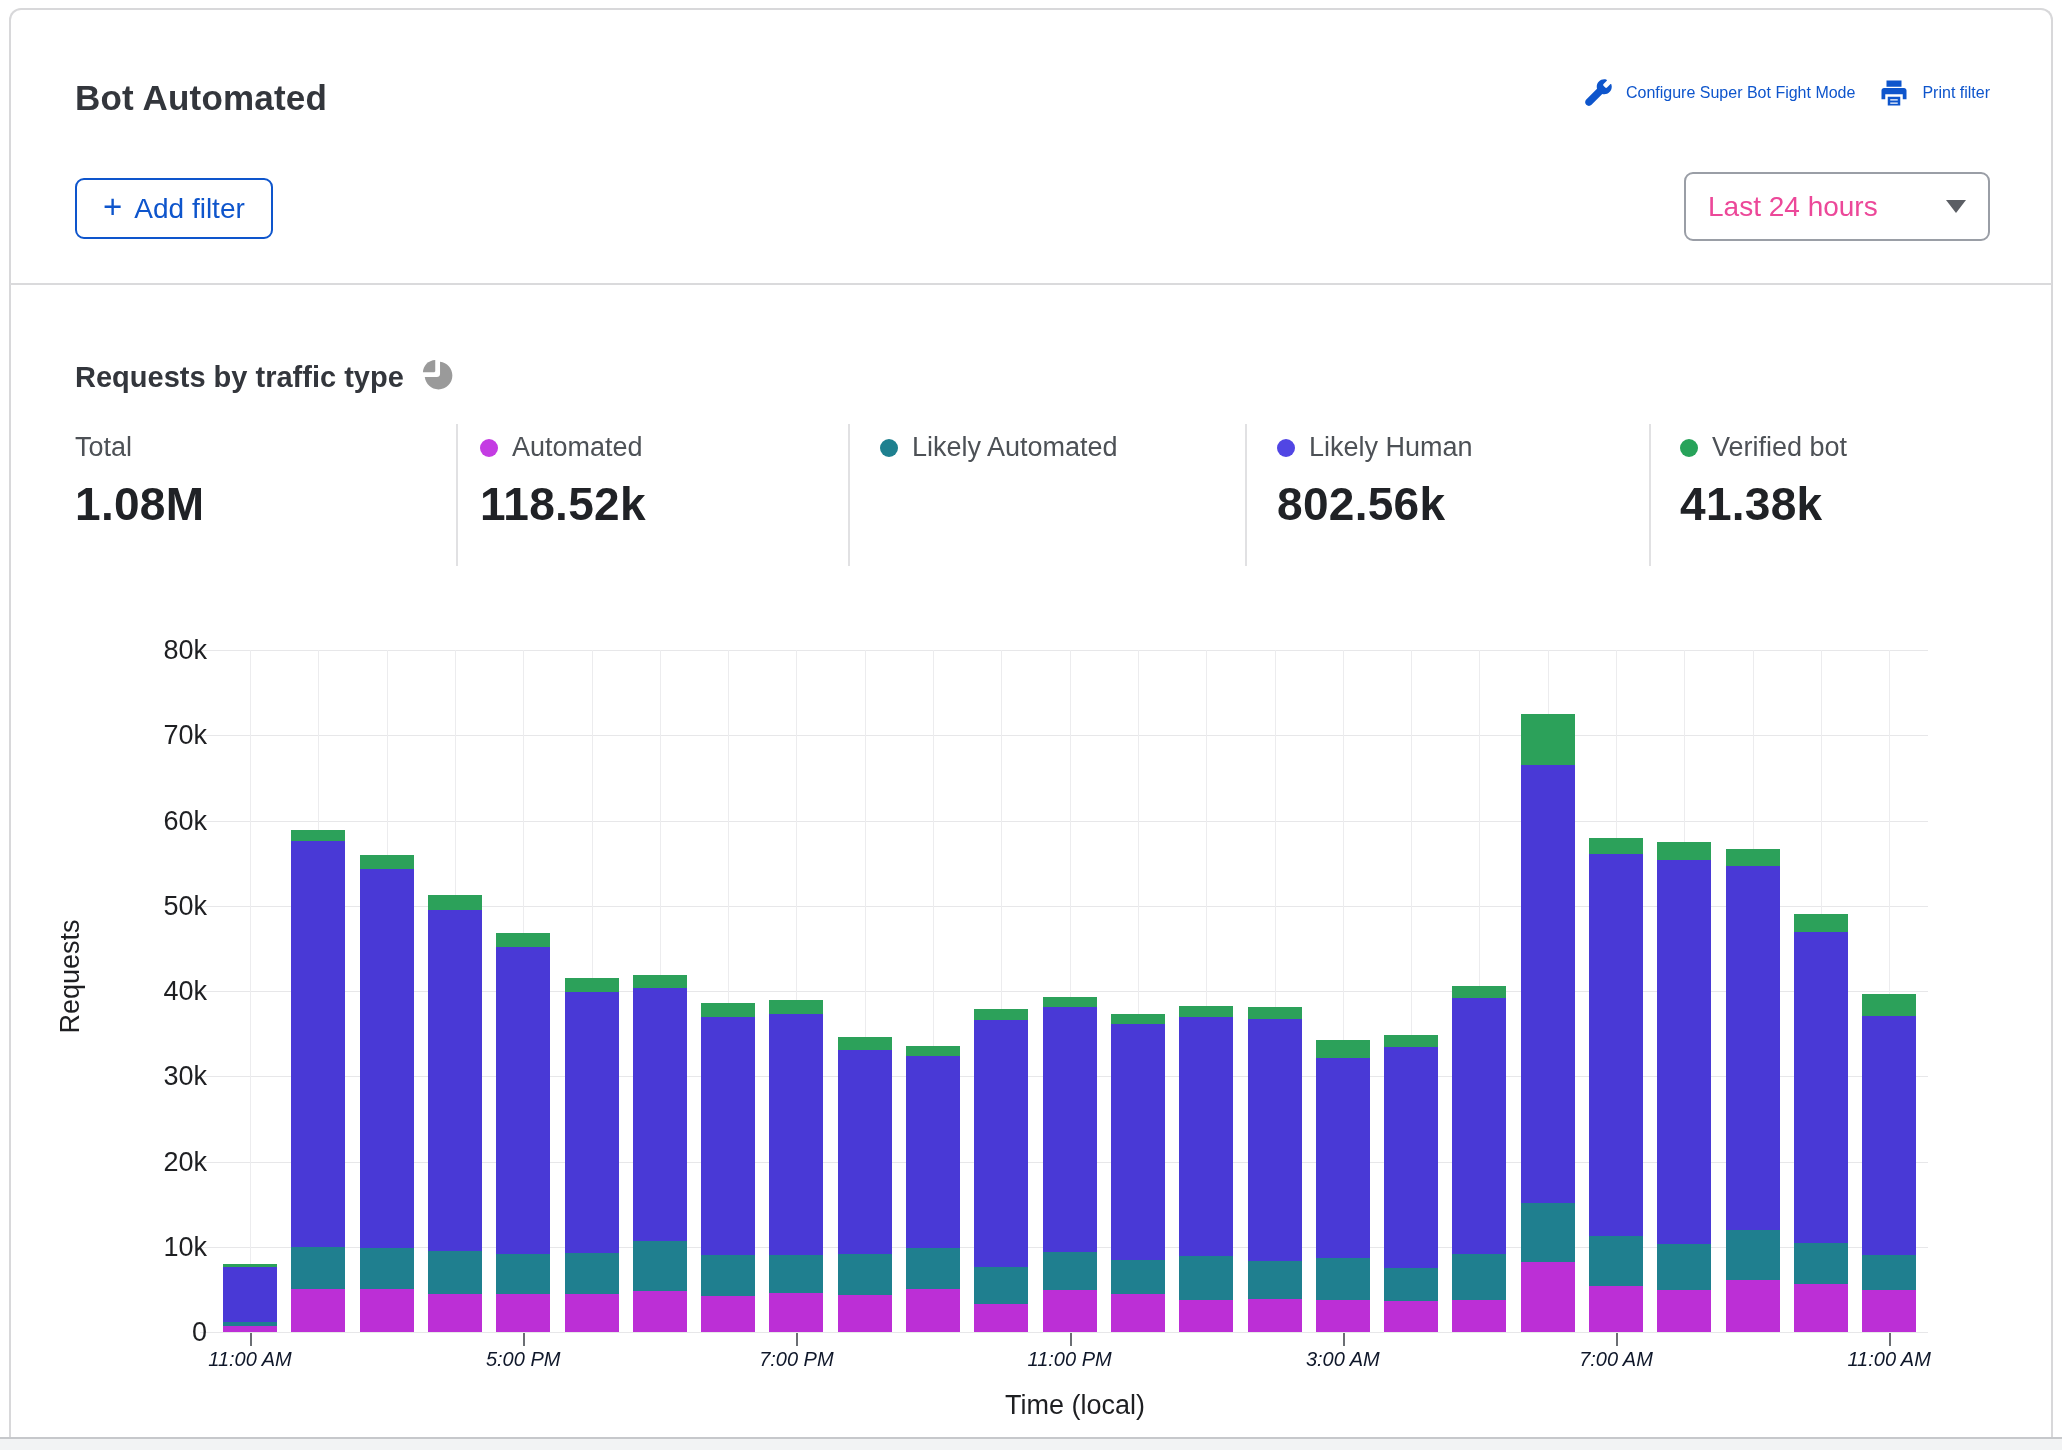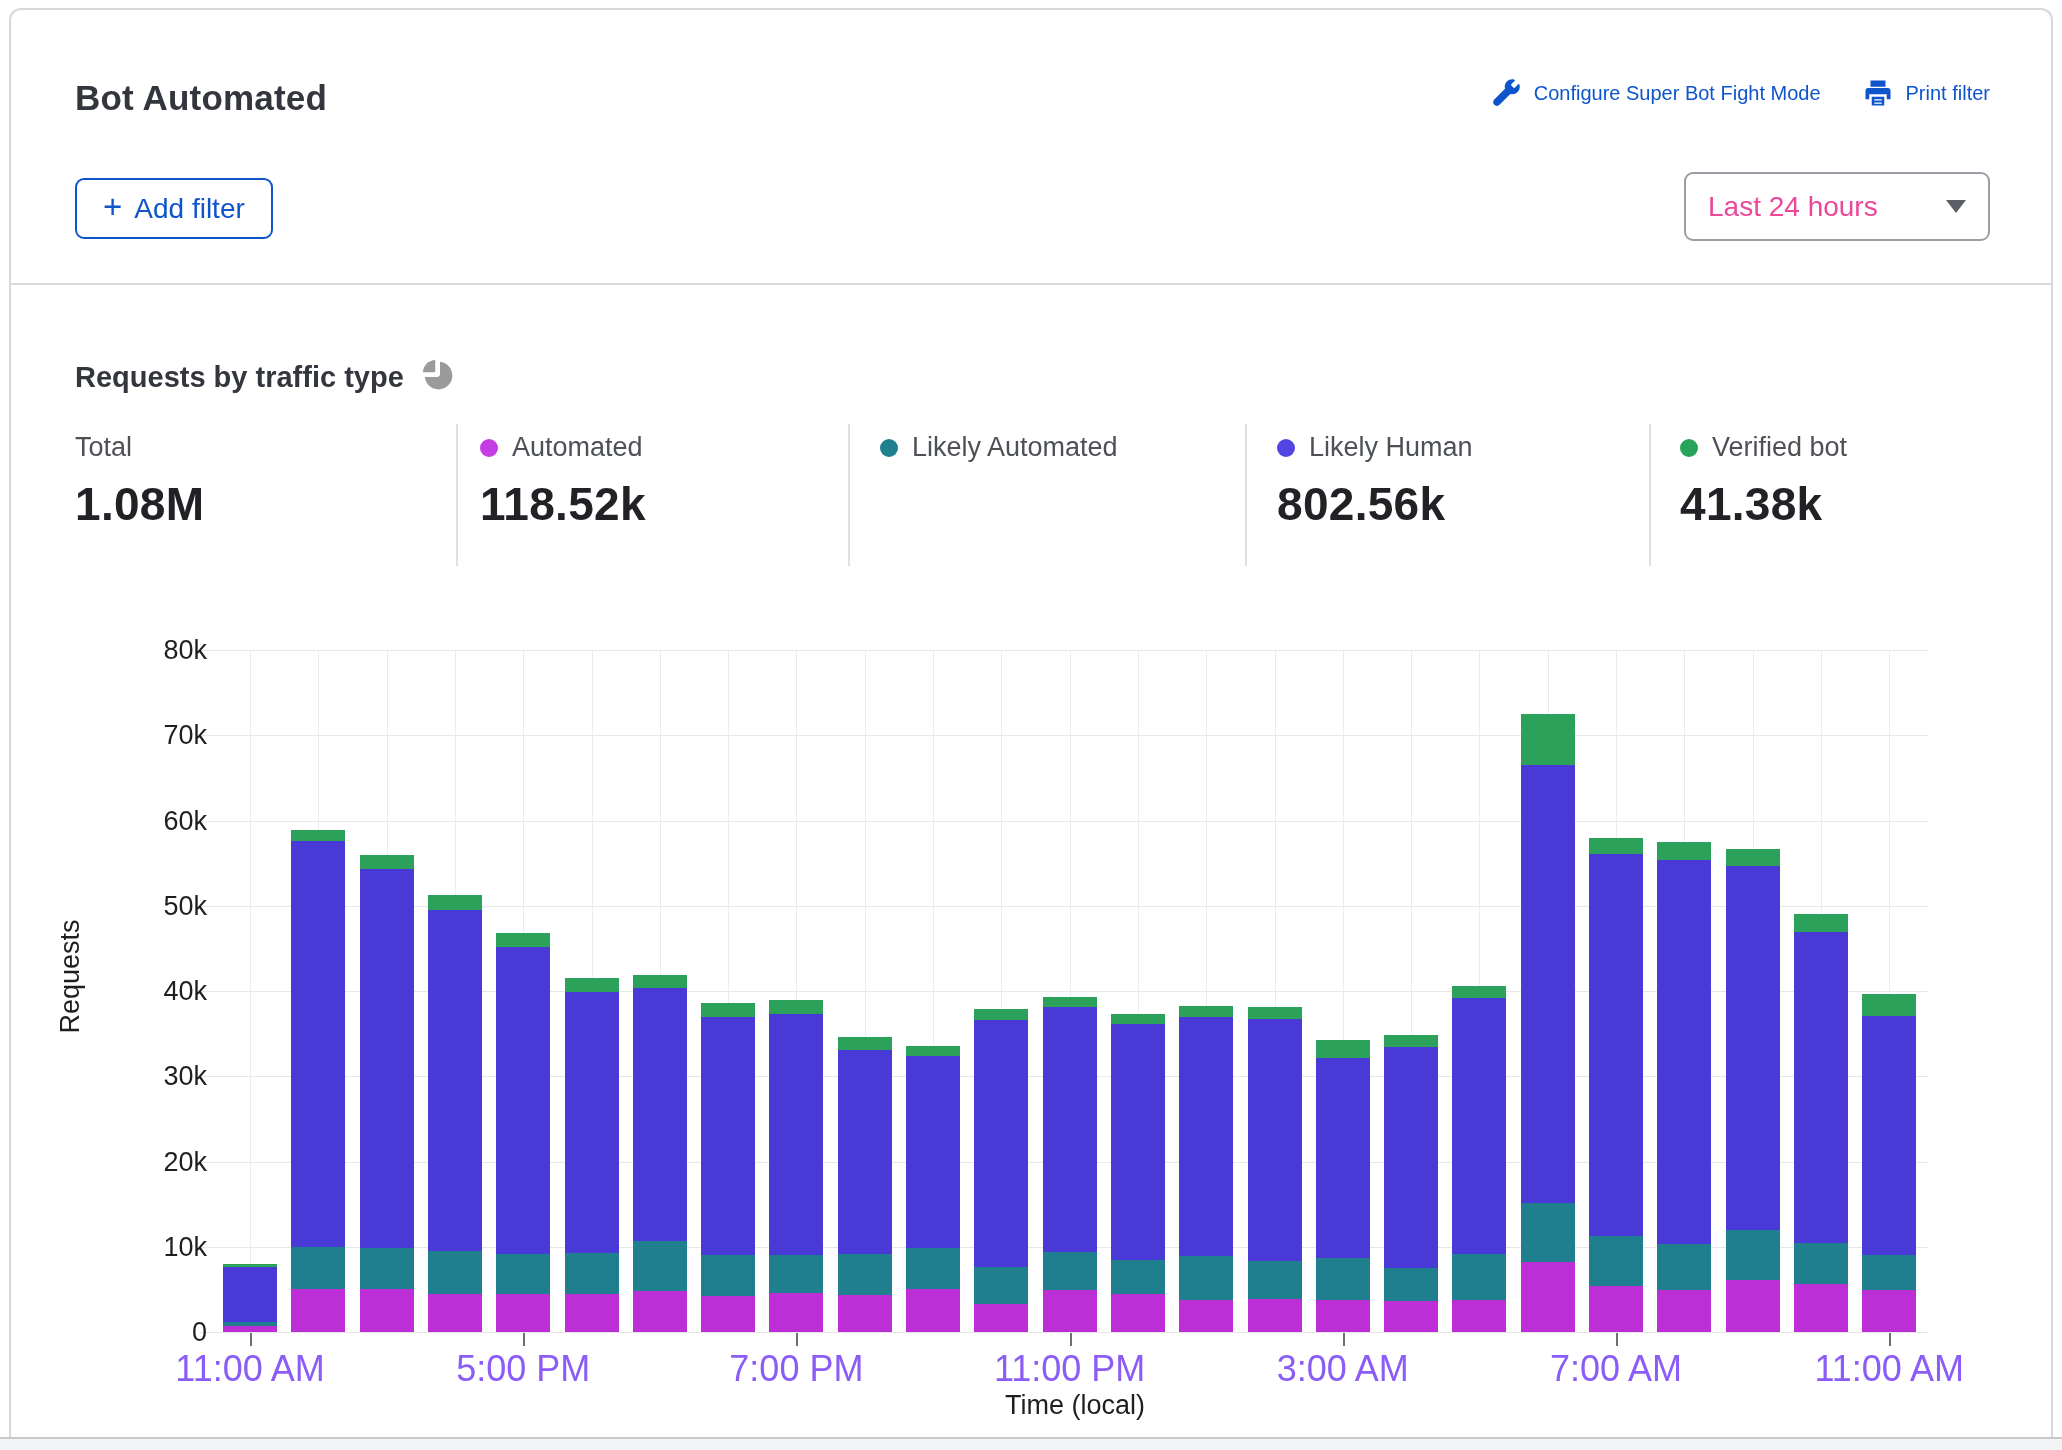--- a/index.html
+++ b/index.html
@@ -7,21 +7,21 @@
     font-family:"Liberation Sans", sans-serif; overflow:hidden; position:relative; }
 
   .card { position:absolute; left:9px; top:8px; width:2044px; height:1442px;
     border:2px solid #d8d8da; border-bottom:none; border-radius:12px 12px 0 0;
     background:#ffffff; }
 
   .page-title { position:absolute; left:75px; top:78px; font-size:35px; font-weight:700;
     color:#33363c; letter-spacing:0.2px; }
 
   .header-links { position:absolute; top:78px; right:72px; display:flex; align-items:center;
-    gap:42px; font-size:20px; color:#0e55cc; }
+    gap:24px; font-size:16px; color:#0e55cc; }
   .header-link { display:flex; align-items:center; gap:13px; color:#0e55cc;
     text-decoration:none; cursor:pointer; }
   .header-link svg { display:block; }
 
   .add-filter { position:absolute; left:75px; top:178px; height:61px; padding:0 26px;
     display:flex; align-items:center; gap:12px; background:#fff;
     border:2.5px solid #0e55cc; border-radius:9px; color:#0e55cc; font-size:28px;
     cursor:pointer; font-family:"Liberation Sans", sans-serif; }
   .add-filter .plus { font-size:33px; font-weight:400; margin-top:-3px; }
 
@@ -50,21 +50,21 @@
 
   .plot { position:absolute; left:222px; top:650px; width:1706px; height:682px; }
   .gridline-h { position:absolute; left:-22px; width:1728px; height:0;
     border-top:1.5px solid #e7e7e9; }
   .gridline-v { position:absolute; top:0; height:682px; width:0;
     border-left:1.5px solid #ececee; }
   .bar-col { position:absolute; bottom:0; width:54px; display:flex;
     flex-direction:column-reverse; z-index:2; }
   .bar-seg { width:100%; }
   .x-tick { position:absolute; top:1348px; width:220px; text-align:center;
-    font-size:36px; color:#8b5cf6; }
+    font-size:20px; color:#0f172a;font-style:italic; }
   .axis-tick-mark { position:absolute; top:1333px; width:2px; height:13px; background:#6b6e73; }
   .y-tick { position:absolute; width:107px; text-align:right; font-size:27px;
     color:#1e1f22; left:100px; height:34px; line-height:34px; }
   .y-axis-title { position:absolute; left:55px; top:975px; width:0; height:0; }
   .y-axis-title span { display:inline-block; transform:rotate(-90deg) translate(0,0);
     transform-origin:center; font-size:27px; color:#1e1f22; white-space:nowrap;
     position:absolute; left:-42px; top:-14px; }
   .x-axis-title { position:absolute; top:1390px; left:222px; width:1706px;
     text-align:center; font-size:27px; color:#1e1f22; }
 

